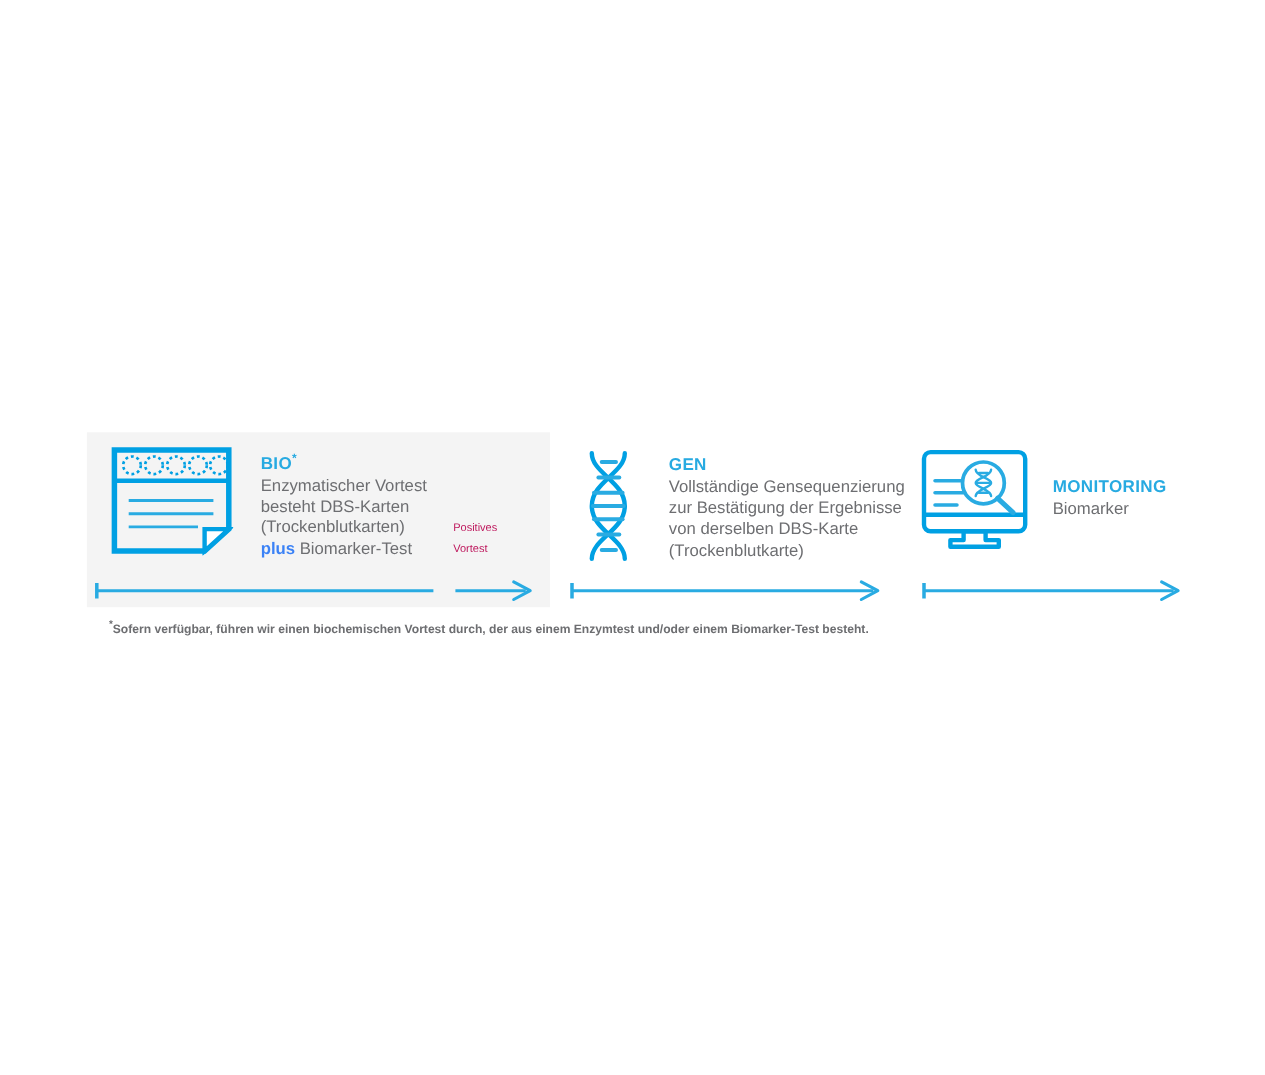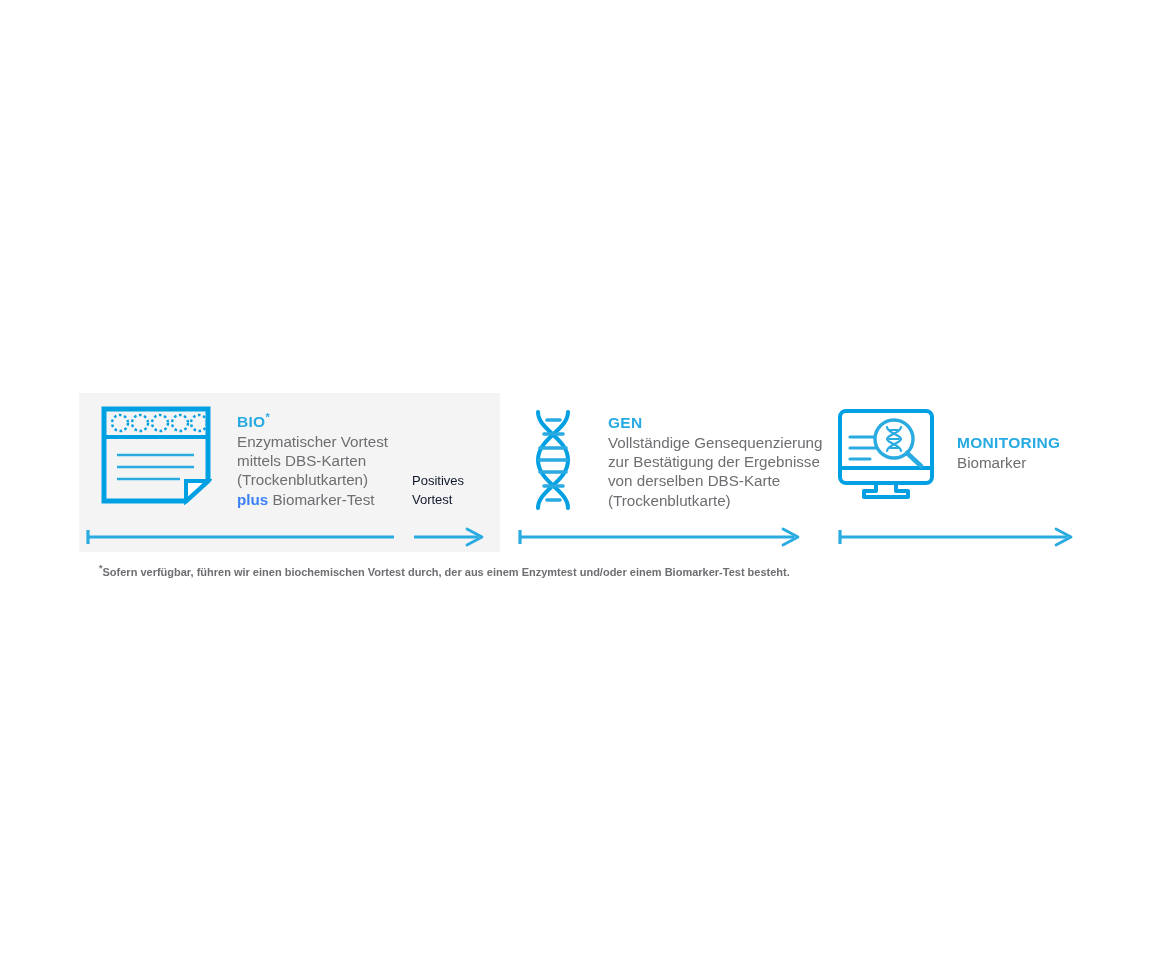--- a/index.html
+++ b/index.html
@@ -71,22 +71,22 @@
     line-height: 19.2px;
     white-space: nowrap;
   }
   .stage-desc b { font-weight: bold; color: #3b82f6; }
 
   
   .result-label {
     position: absolute;
     left: 412px;
     top: 471px;
-    color: #0f172a;
-    font-size: 13px;
+    color: #be185d;
+    font-size: 10px;
     line-height: 19.2px;
     white-space: nowrap;
   }
 
   
   .arrow {
     position: absolute;
     height: 20px;
   }
   #arrow-bio  { left: 86px;  top: 527px; width: 400px; }
@@ -139,21 +139,21 @@
         <line x1="17" y1="74" x2="80" y2="74" stroke="#29abe2" stroke-width="2.6"></line>
       </svg>
     </div>
 
     <div class="text-wrap" style="margin-left:25px; margin-top:7px;">
       <div class="stage-title">
         <span>BIO</span><span class="star">*</span>
       </div>
       <div class="stage-desc">
         <div>Enzymatischer Vortest</div>
-        <div>mittels DBS-Karten</div>
+        <div>besteht DBS-Karten</div>
         <div>(Trockenblutkarten)</div>
         <div><b>plus</b><span> Biomarker-Test</span></div>
       </div>
     </div>
   </div>
 
   <div class="result-label">
     <div>Positives</div>
     <div>Vortest</div>
   </div>

